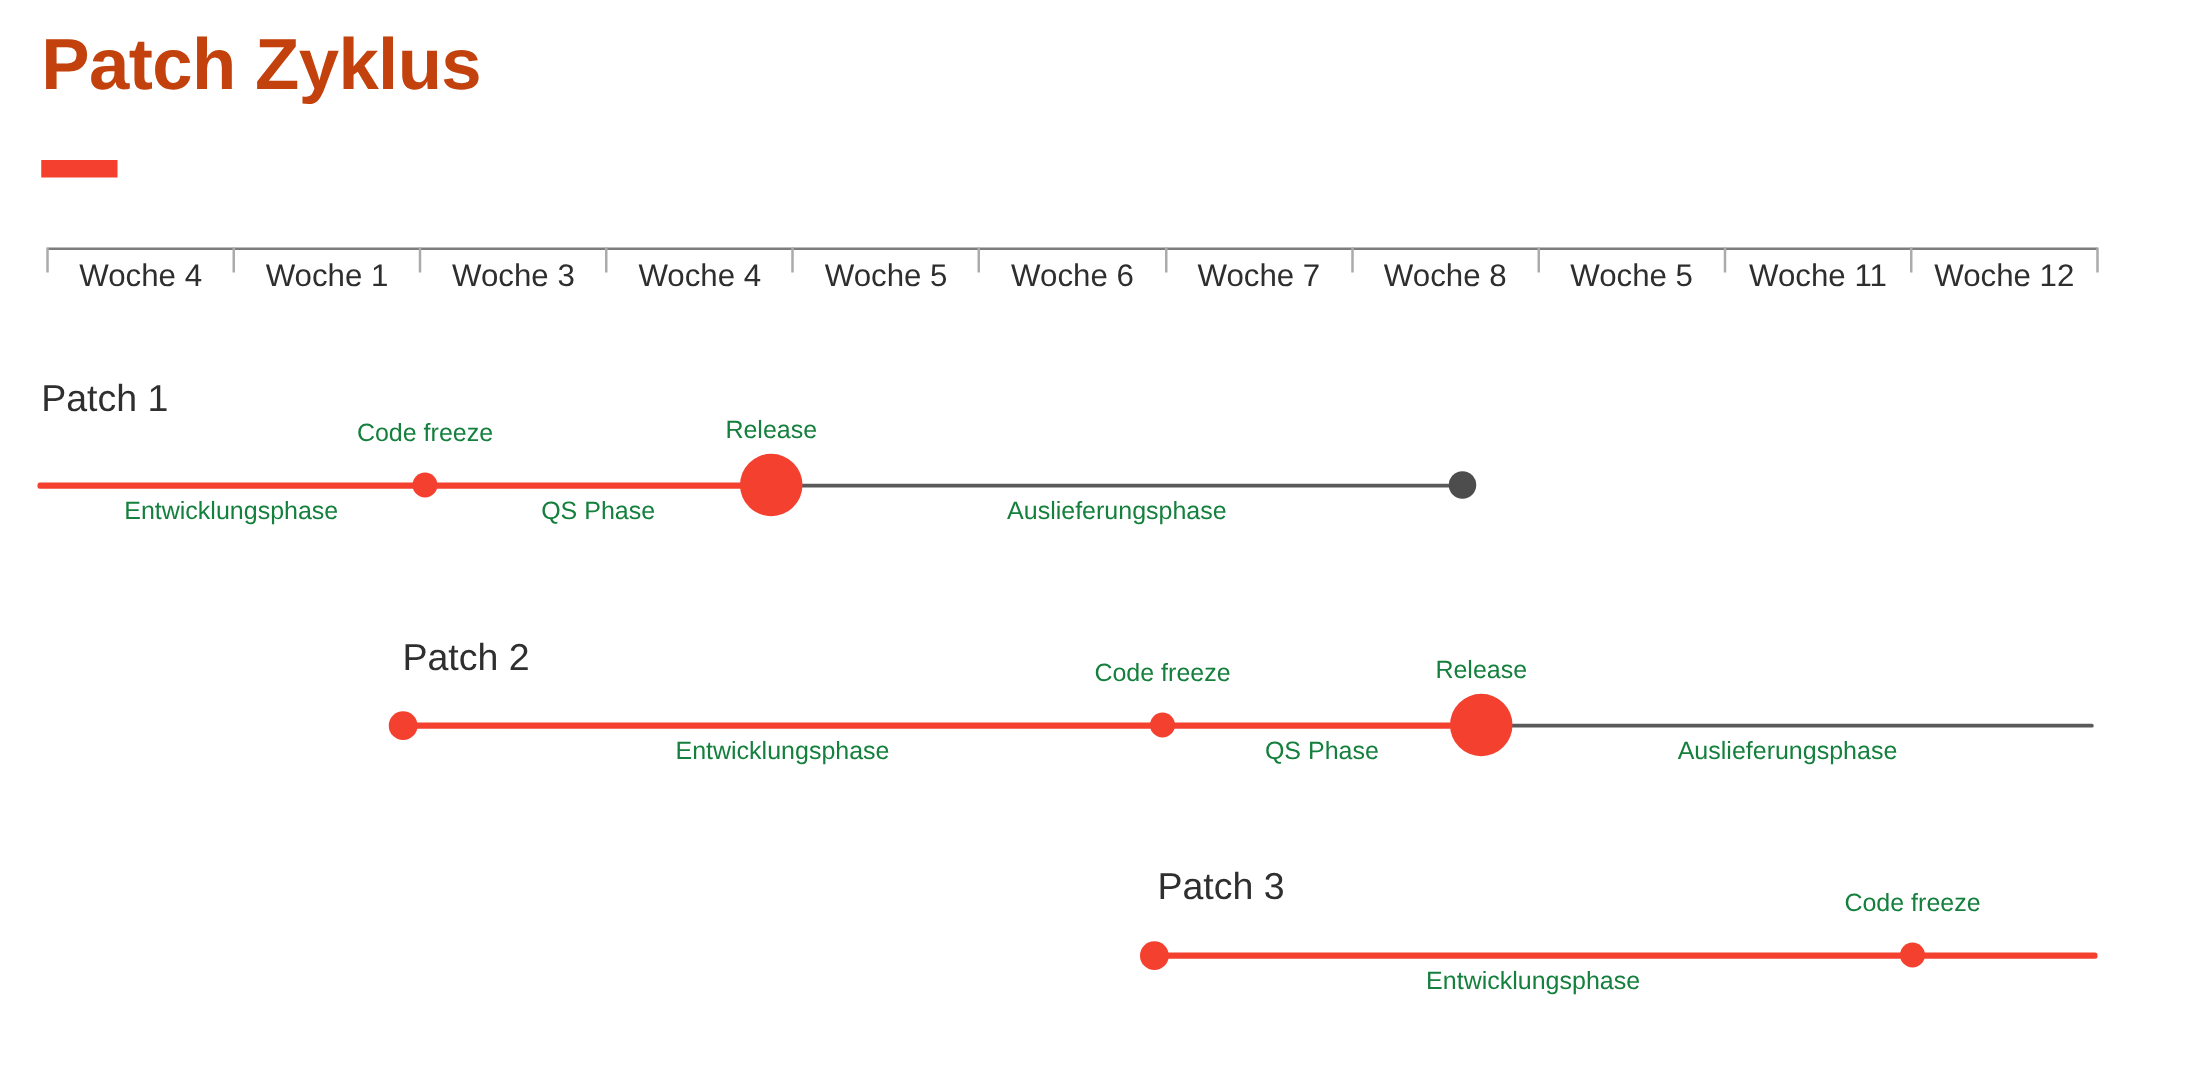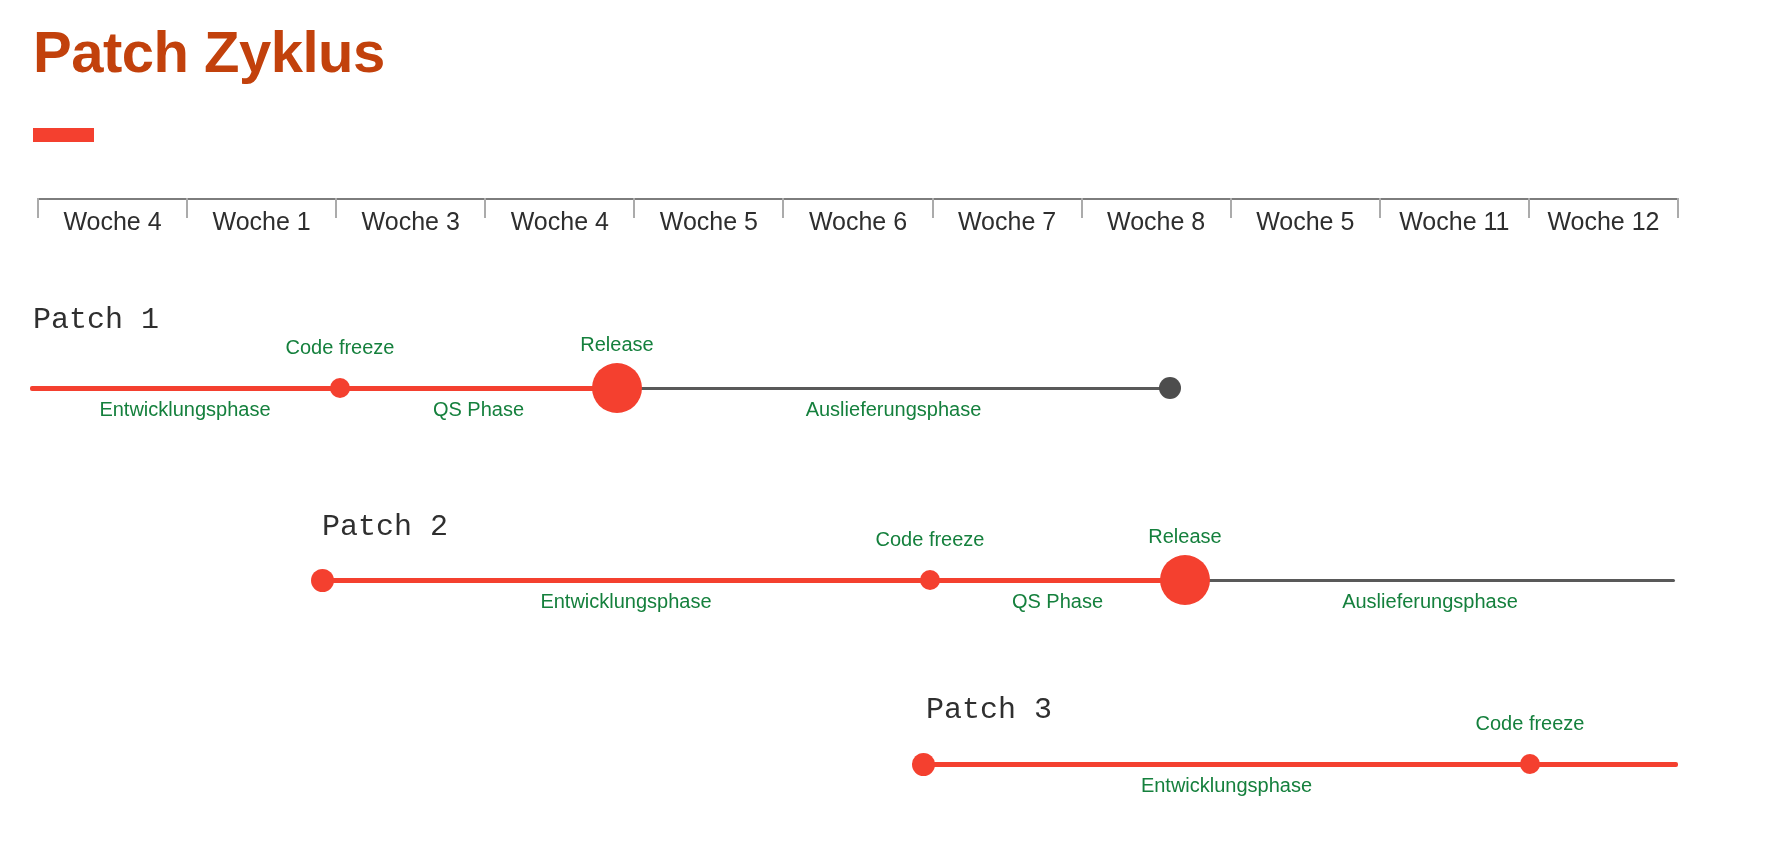--- a/index.html
+++ b/index.html
@@ -37,21 +37,20 @@
     font-size: 25px;
     color: #2e2e2e;
     white-space: nowrap;
   }
   .patch-row { position: absolute; left: 0; top: 0; width: 100%; height: 100%; }
   .patch-name {
     position: absolute;
     font-size: 30px;
     color: #2f2f2f;
     white-space: nowrap;
-    font-family: Liberation Mono, monospace;
   }
   .phase-line { position: absolute; border-radius: 2px; }
   .phase-label, .milestone-label {
     position: absolute;
     transform: translateX(-50%);
     font-size: 20px;
     color: #15803d;
     white-space: nowrap;
   }
   .dot { position: absolute; border-radius: 50%; }

